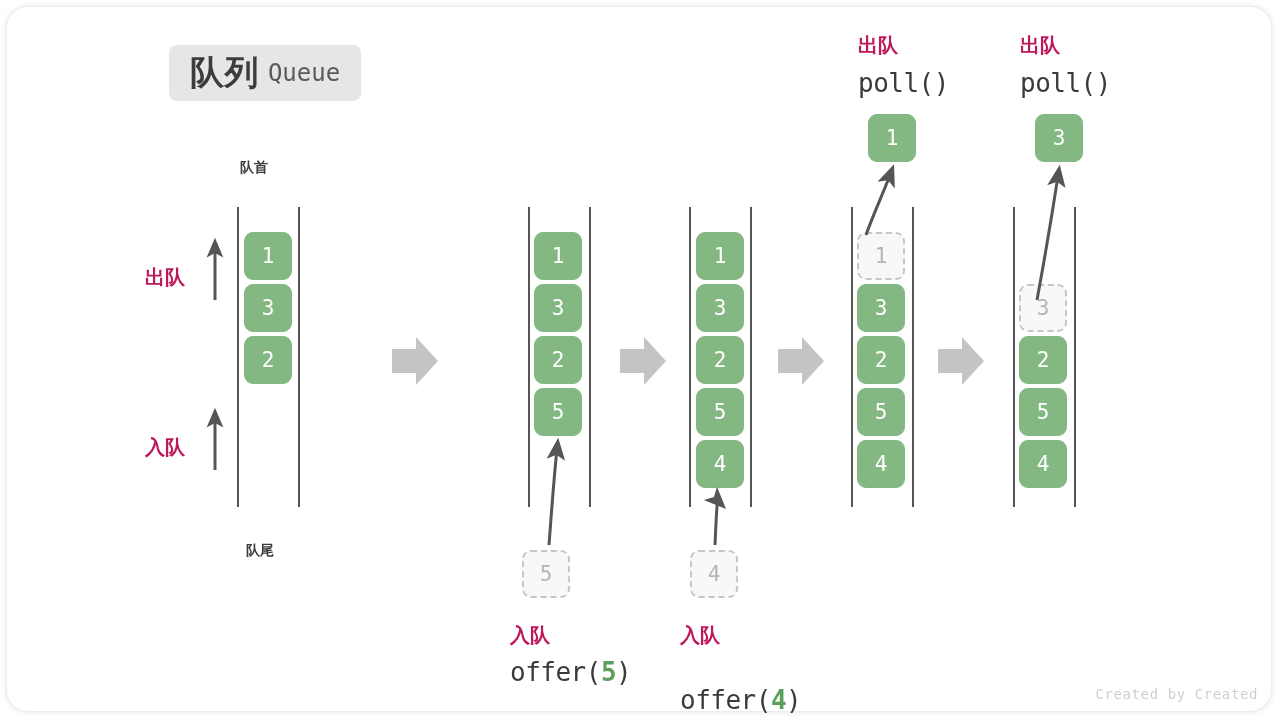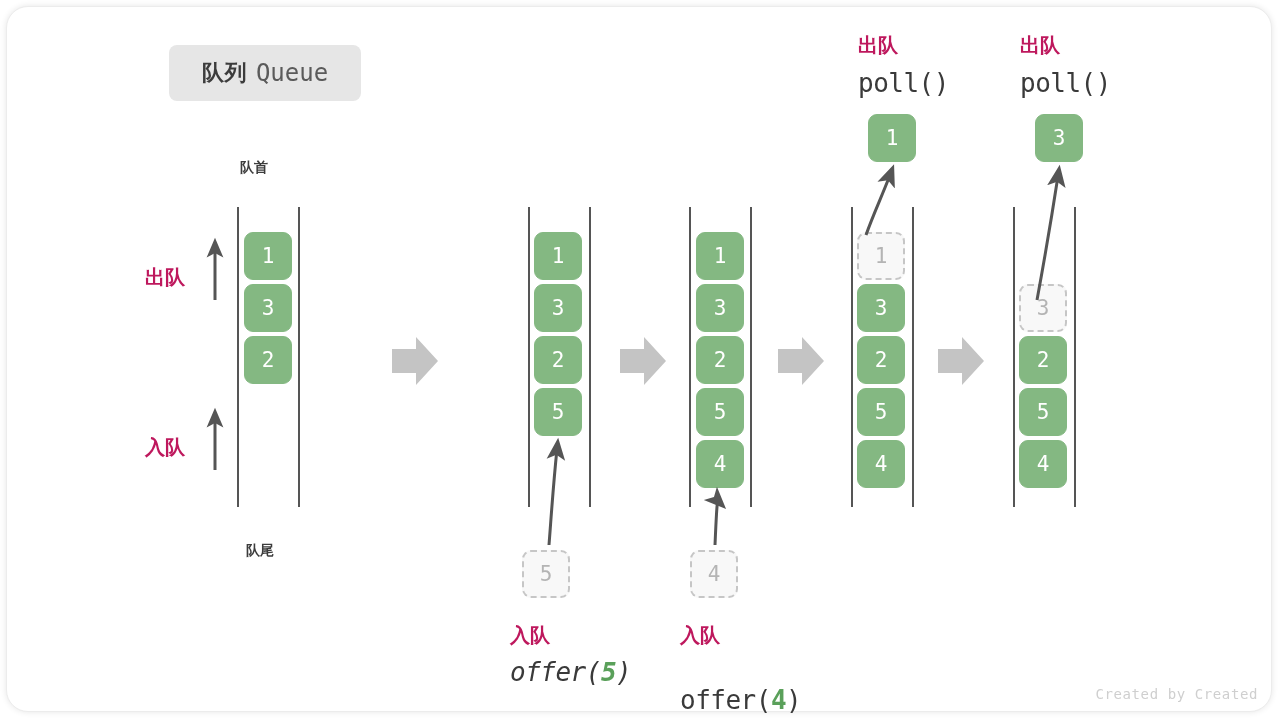--- a/index.html
+++ b/index.html
@@ -43,21 +43,21 @@
     width: 192px;
     height: 56px;
     background: #e6e6e6;
     border-radius: 8px;
     display: flex;
     align-items: center;
     justify-content: center;
     gap: 9px;
   }
   .title-cn {
-    font-size: 22px;
+    font-size: 34px;
     font-weight: bold;
     color: #3c3c3c;
     font-family: "Liberation Sans", sans-serif;
     letter-spacing: 0.5px;
   }
   .title-en {
     font-size: 24px;
     color: #5a5a5a;
     font-family: "DejaVu Sans Mono", monospace;
   }
@@ -164,21 +164,21 @@
   <div class="rail" style="left:589px; top:207px; height:300px;"></div>
 
   <div class="cell filled" style="left:534px; top:232px;">1</div>
   <div class="cell filled" style="left:534px; top:284px;">3</div>
   <div class="cell filled" style="left:534px; top:336px;">2</div>
   <div class="cell filled" style="left:534px; top:388px;">5</div>
 
   <div class="cell ghost" style="left:522px; top:550px;">5</div>
 
   <div class="lbl lbl-cn-op" style="left:510px; top:622px;">入队</div>
-  <div class="lbl lbl-mono" style="left:510px; top:657px;font-style:italic;"><span>offer(</span><span class="green-num">5</span><span>)</span></div>
+  <div class="lbl lbl-mono" style="left:510px; top:657px;"><span>offer(</span><span class="green-num">5</span><span>)</span></div>
 
   <div class="rail" style="left:689px; top:207px; height:300px;"></div>
   <div class="rail" style="left:750px; top:207px; height:300px;"></div>
 
   <div class="cell filled" style="left:696px; top:232px;">1</div>
   <div class="cell filled" style="left:696px; top:284px;">3</div>
   <div class="cell filled" style="left:696px; top:336px;">2</div>
   <div class="cell filled" style="left:696px; top:388px;">5</div>
   <div class="cell filled" style="left:696px; top:440px;">4</div>
 

